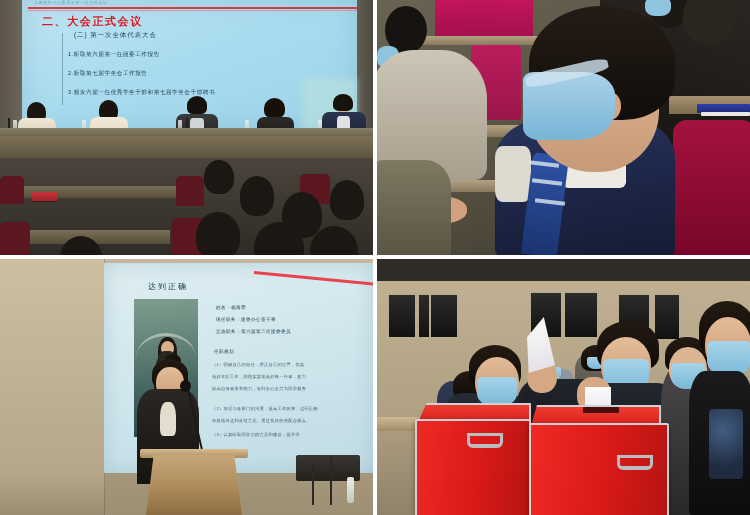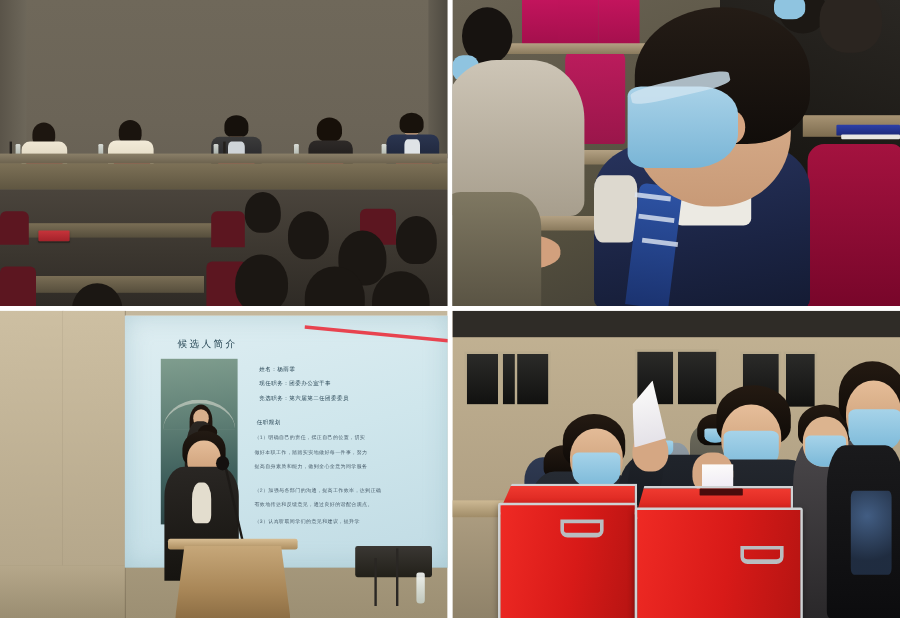--- a/index.html
+++ b/index.html
@@ -150,20 +150,31 @@
 </head>
 <body>
 
 <div class="collage">
 
   <div class="cell" id="cell-tl">
     <div class="tl-room"></div>
     <div class="tl-wallL"></div>
     <div class="tl-wallR"></div>
 
+    <div class="tl-screen">
+      <div class="slide-head">共青团第六届委员会第一次全体会议</div>
+      <div class="slide-rule"></div>
+      <div class="slide-rule2"></div>
+      <div class="slide-title">二、大会正式会议</div>
+      <div class="slide-bar"></div>
+      <div class="slide-sub">(二) 第一次全体代表大会</div>
+      <div class="slide-li li1">1.听取第六届第一任团委工作报告</div>
+      <div class="slide-li li2">2.听取第七届学生会工作报告</div>
+      <div class="slide-li li3">3.颁发六届一任优秀学生干部和第七届学生会干部聘书</div>
+    </div>
 
     <div class="person">
       <div class="p-head" style="left:30px;top:106px;width:13px;height:15px;background:#e2b895;"></div>
       <div class="p-head" style="left:27px;top:102px;width:19px;height:20px;background:#1d1610;border-radius:50% 50% 35% 35%;"></div>
       <div class="p-body" style="left:18px;top:118px;width:38px;height:22px;background:linear-gradient(180deg,#efe7d4,#d8cfb8);"></div>
     </div>
     <div class="person">
       <div class="p-head" style="left:102px;top:104px;width:13px;height:15px;background:#e5bd99;"></div>
       <div class="p-head" style="left:99px;top:100px;width:19px;height:20px;background:#1a140e;border-radius:50% 50% 35% 35%;"></div>
       <div class="p-body" style="left:90px;top:117px;width:38px;height:23px;background:linear-gradient(180deg,#f2ebd8,#ded5bd);"></div>
@@ -279,21 +290,21 @@
   </div>
 
   <div class="cell" id="cell-bl">
     <div class="bl-bg"></div>
     <div class="bl-wallpanel" style="left:0;top:0;width:52px;height:256px;"></div>
     <div class="bl-wallpanel" style="left:52px;top:0;width:52px;height:256px;"></div>
     <div class="bl-wallpanel" style="left:0;top:212px;width:104px;height:44px;background:linear-gradient(180deg,#b6a88b,#9a8d71);"></div>
 
     <div class="bl-screen">
       <div class="bl-redline"></div>
-      <div class="bl-stitle">候选人简介</div>
+      <div class="bl-stitle">达到正确</div>
       <div class="bl-photo">
         <div class="bridge"></div>
         <div class="ghair"></div>
         <div class="ghead"></div>
         <div class="girl"></div>
       </div>
       <div class="bl-f" style="left:112px;top:42px;">姓名：杨雨霏</div>
       <div class="bl-f" style="left:112px;top:54px;">现任职务：团委办公室干事</div>
       <div class="bl-f" style="left:112px;top:66px;">竞选职务：第六届第二任团委委员</div>
       <div class="bl-f" style="left:110px;top:86px;">任职规划</div>

